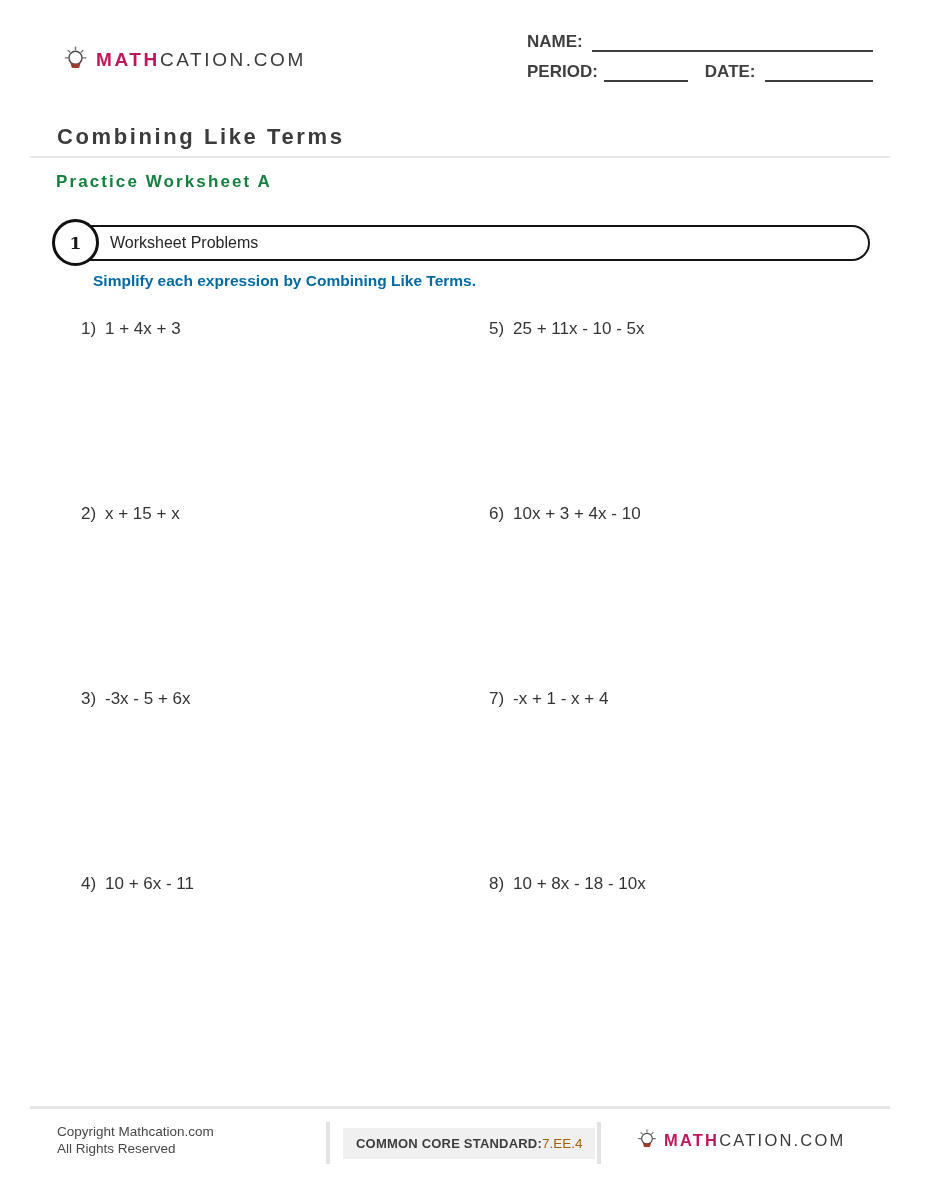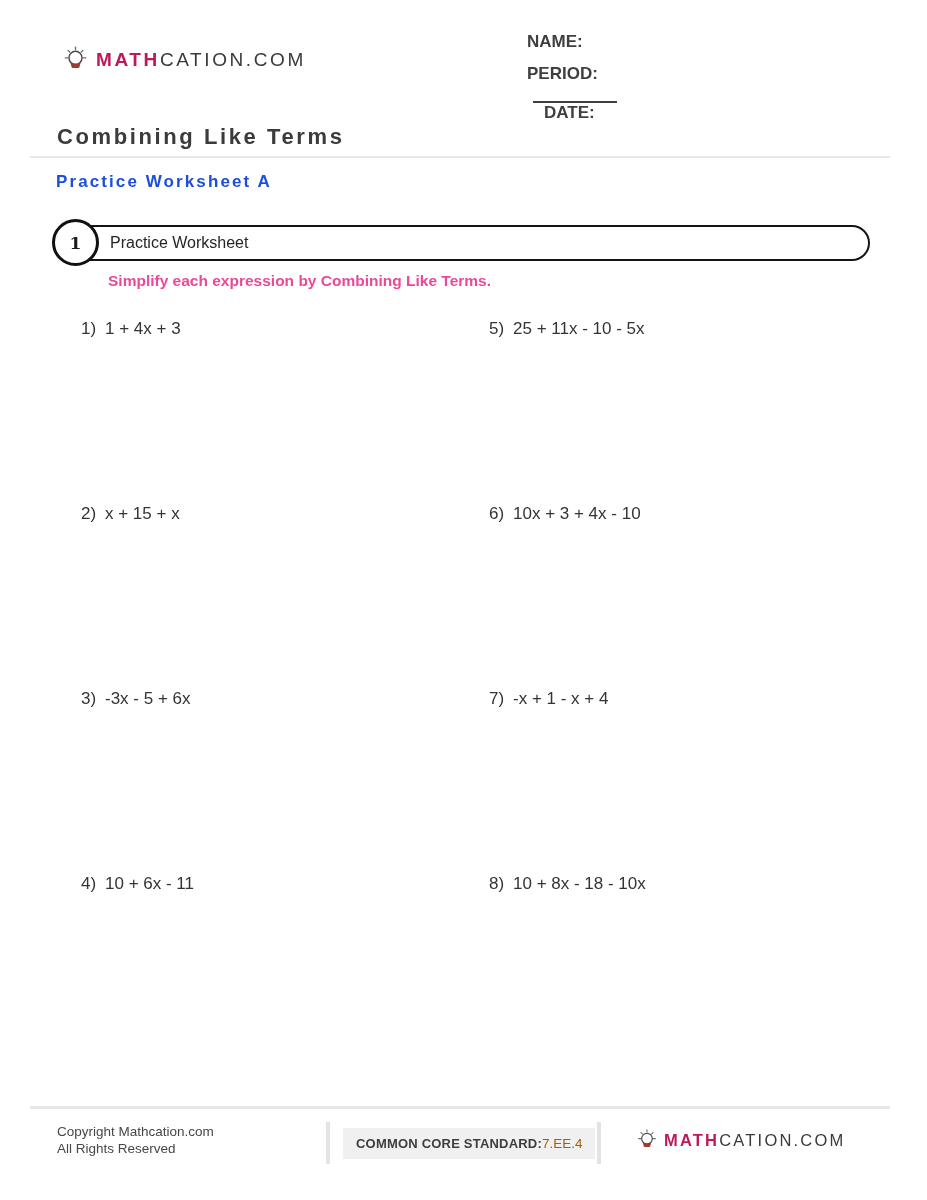--- a/index.html
+++ b/index.html
@@ -19,50 +19,50 @@
   .logo svg { flex: 0 0 auto; }
   .logo-text { white-space: nowrap; letter-spacing: 2.6px; color: #3a3a3a; }
   .logo-text b { font-weight: 700; color: #be185d; }
   .header-logo { left: 62px; top: 46px; gap: 7px; }
   .header-logo .logo-text { font-size: 19px; }
   .footer-logo { left: 636px; top: 1129px; gap: 6px; }
   .footer-logo .logo-text { font-size: 16.5px; letter-spacing: 2.2px; }
 
   
   .fields { left: 527px; top: 32px; width: 346px; }
-  .field-row { display: flex; align-items: flex-start; flex-direction: column; }
+  .field-row { display: flex; align-items: center; }
   .field-row + .field-row { margin-top: 10px; }
   .field-label { font-weight: 700; font-size: 17px; color: #3f3f3f; white-space: nowrap; }
   .field-line { border-bottom: 2px solid #3f3f3f; height: 17px; }
   .line-name { flex: 1; margin-left: 9px; }
   .line-period { width: 84px; margin-left: 6px; }
   .label-date { margin-left: 17px; }
   .line-date { flex: 1; margin-left: 9px; }
 
   
   .title { left: 56px; top: 123px; margin: 1px; font-size: 22px; font-weight: 700; letter-spacing: 2.6px; color: #3b3b3b; }
   .rule { background: var(--rule, #e7e7e7); }
   .title-rule { left: 30px; top: 156px; width: 860px; height: 2px; }
-  .subtitle { left: 56px; top: 172px; margin: 0; font-size: 17px; font-weight: 700; letter-spacing: 2.1px; color: #1d4ed8; }
+  .subtitle { left: 56px; top: 172px; margin: 0; font-size: 17px; font-weight: 700; letter-spacing: 2.1px; color: #15803d; }
 
   
   .section-pill { left: 52px; top: 219px; width: 818px; height: 48px; }
   .pill-bar {
     position: absolute; left: 10px; right: 0; top: 6px; height: 36px;
     border: 2px solid #141414; border-radius: 19px; background: #fff;
     box-sizing: border-box; display: flex; align-items: center;
     padding-left: 46px; font-size: 16px; color: #262626; z-index: 1;
   }
   .pill-circle {
     position: absolute; left: 0; top: 0; width: 41px; height: 41px;
     border: 3.5px solid #111; border-radius: 50%; background: #fff; z-index: 2;
     display: flex; align-items: center; justify-content: center;
     font-family: "DejaVu Serif", serif; font-weight: 700; font-size: 17px; color: #1a1a1a;
   }
-  .instruction { left: 108px; top: 272px; margin: 0; font-size: 15.5px; font-weight: 700; color: #ec4899; }
+  .instruction { left: 93px; top: 272px; margin: 0; font-size: 15.5px; font-weight: 700; color: #0369a1; }
 
   
   .problems { left: 81px; top: 319px; width: 790px; }
   .p-row { display: flex; align-items: flex-start; height: 185px; }
   .p-cell { display: flex; align-items: flex-start; font-size: 17px; color: #343434; }
   .p-cell-left { width: 408px; flex: 0 0 408px; }
   .p-num { flex: 0 0 auto; min-width: 16px; margin-right: 8px; }
   .p-expr { white-space: nowrap; }
 
   
@@ -110,21 +110,21 @@
       <span class="field-line line-date"></span>
     </div>
   </div>
 
   <h1 class="abs title">Combining Like Terms</h1>
   <div class="abs rule title-rule"></div>
   <h2 class="abs subtitle">Practice Worksheet A</h2>
 
   <div class="abs section-pill">
     <div class="pill-bar">
-      <span>Practice Worksheet</span>
+      <span>Worksheet Problems</span>
     </div>
     <div class="pill-circle">1</div>
   </div>
   <p class="abs instruction">Simplify each expression by Combining Like Terms.</p>
 
   <div class="abs problems">
     <div class="p-row">
       <div class="p-cell p-cell-left">
         <span class="p-num">1)</span>
         <span class="p-expr">1 + 4x + 3</span>

